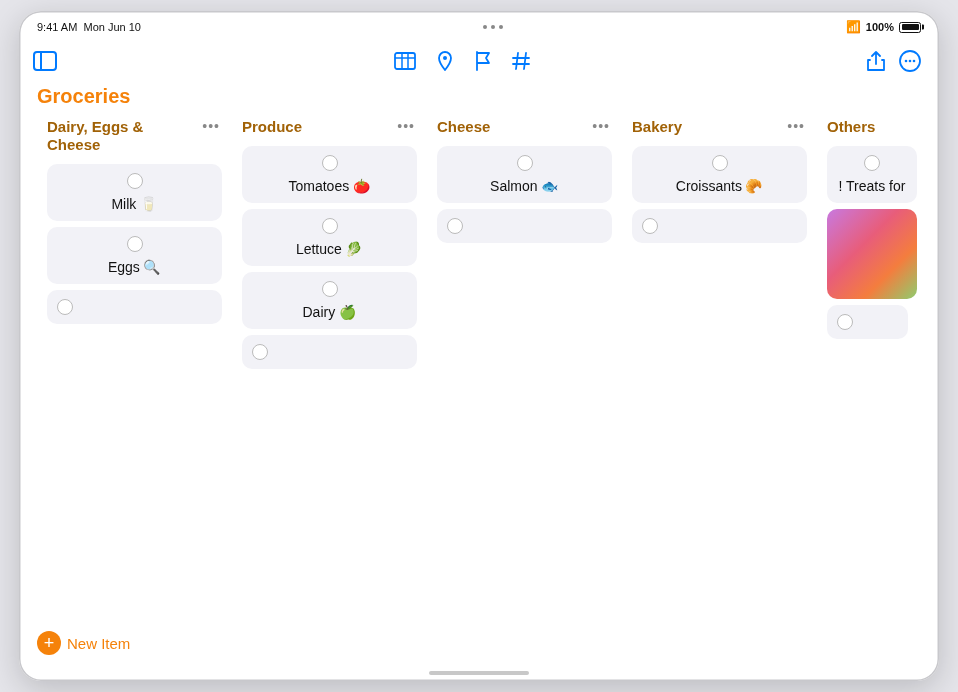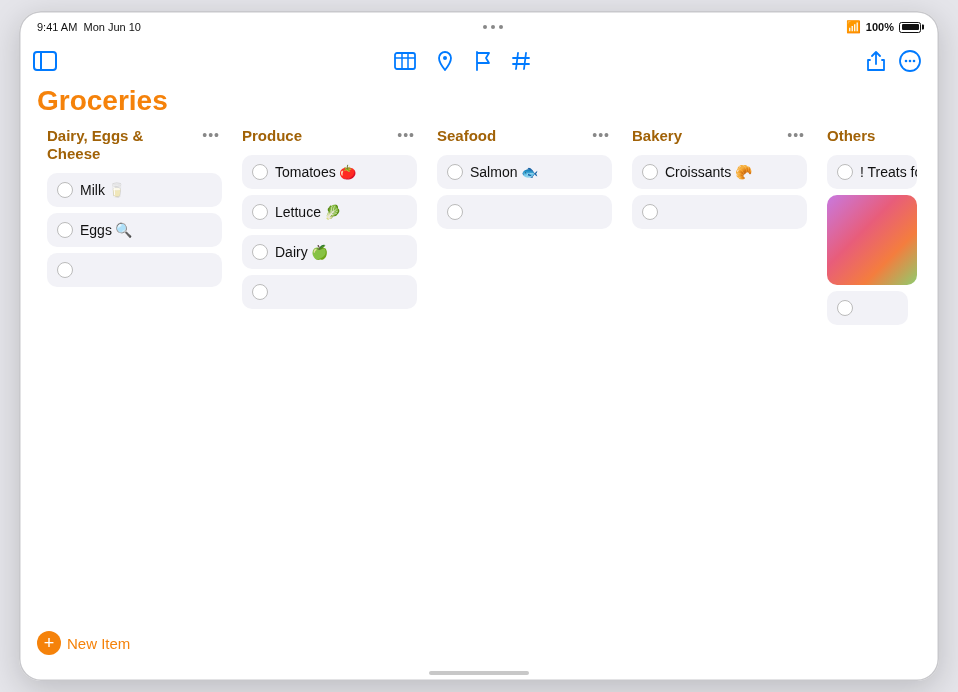--- a/index.html
+++ b/index.html
@@ -72,21 +72,21 @@
 
     
     .sidebar-toggle-svg { width: 24px; height: 20px; }
 
     
     .page-title {
       padding: 2px 18px 6px 18px;
       flex-shrink: 0;
     }
     .page-title h1 {
-      font-size: 28px;
+      font-size: 20px;
       font-weight: 700;
       color: #f5820a;
     }
 
     
     .main-content {
       flex: 1;
       overflow: hidden;
       position: relative;
       padding: 0 18px;
@@ -132,20 +132,21 @@
     
     .list-item {
       background: #f2f2f7;
       border-radius: 10px;
       padding: 9px 10px;
       margin-bottom: 6px;
       display: flex;
       align-items: center;
       gap: 7px;
       min-height: 34px;
+      flex-direction: column;
     }
     .list-item-empty {
       background: #f2f2f7;
       border-radius: 10px;
       padding: 9px 10px;
       margin-bottom: 6px;
       min-height: 34px;
     }
     .radio-btn {
       width: 16px;
@@ -350,21 +351,21 @@
           <div class="radio-btn"></div>
           <span class="item-text">Dairy 🍏</span>
         </div>
         <div class="list-item-empty">
           <div class="radio-btn"></div>
         </div>
       </div>
 
       <div class="column">
         <div class="column-header">
-          <span class="column-title">Seafood</span>
+          <span class="column-title">Cheese</span>
           <span class="column-menu">•••</span>
         </div>
         <div class="list-item">
           <div class="radio-btn"></div>
           <span class="item-text">Salmon 🐟</span>
         </div>
         <div class="list-item-empty">
           <div class="radio-btn"></div>
         </div>
       </div>

